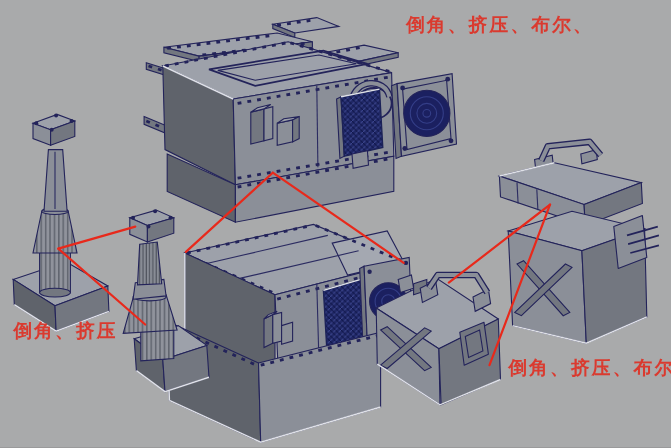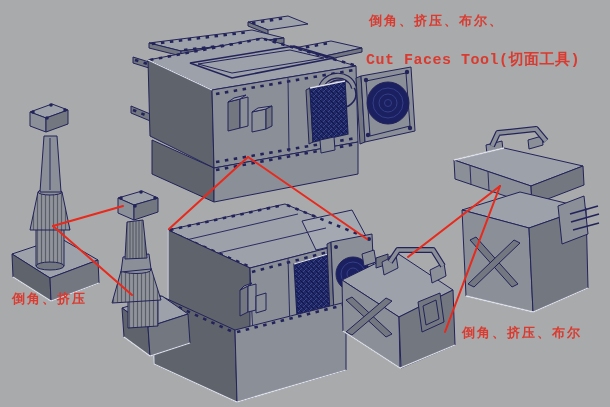--- a/index.html
+++ b/index.html
@@ -22,21 +22,21 @@
   .dash{stroke:#23235a;stroke-width:2.6;stroke-dasharray:3.5 5.5;fill:none;}
   .hl{stroke:#e0e2e7;stroke-width:1.3;fill:none;}
   .red{stroke:#e8291b;stroke-width:2;fill:none;stroke-linecap:round;}
   .fan{fill:#1b2060;stroke:#23235a;stroke-width:1;}
   .ring{fill:none;stroke:#343e88;stroke-width:1;}
   .bolt{fill:#23235a;}
   .dot{fill:#23235a;}
   .grip{stroke:#8b8f98;stroke-width:3.6;fill:none;}
   .gripo{stroke:#23235a;stroke-width:6;fill:none;stroke-linejoin:round;}
   .ann{position:absolute;color:#da3a2f;font-weight:bold;white-space:nowrap;
-       font-size:13px;letter-spacing:2px;line-height:1;}
+       font-size:17px;letter-spacing:2px;line-height:1;}
   .ann-mono{font-family:"Liberation Mono","DejaVu Sans Mono",monospace;
        font-size:15px;letter-spacing:0.5px;}
 </style>
 </head>
 <body>
 
 <div id="stage">
   <svg width="610" height="407" viewBox="0 0 610 407">
     <defs>
       <pattern id="meshP" width="5" height="5" patternUnits="userSpaceOnUse">
@@ -251,16 +251,15 @@
       <line class="red" x1="53" y1="226" x2="123" y2="206"></line>
       <line class="red" x1="53" y1="226" x2="132" y2="295"></line>
       <line class="red" x1="248" y1="157" x2="169" y2="229"></line>
       <line class="red" x1="248" y1="157" x2="367" y2="239"></line>
       <line class="red" x1="500" y1="186" x2="408" y2="257"></line>
       <line class="red" x1="500" y1="186" x2="445" y2="332"></line>
     </g>
   </svg>
 
   <div class="ann" style="left:369px;top:14px;">倒角、挤压、布尔、</div>
-  <div class="ann ann-mono" style="left:366px;top:53px;">Cut Faces Tool(切面工具)</div>
   <div class="ann" style="left:12px;top:292px;">倒角、挤压</div>
   <div class="ann" style="left:462px;top:326px;">倒角、挤压、布尔</div>
 </div>
 
 </body></html>

